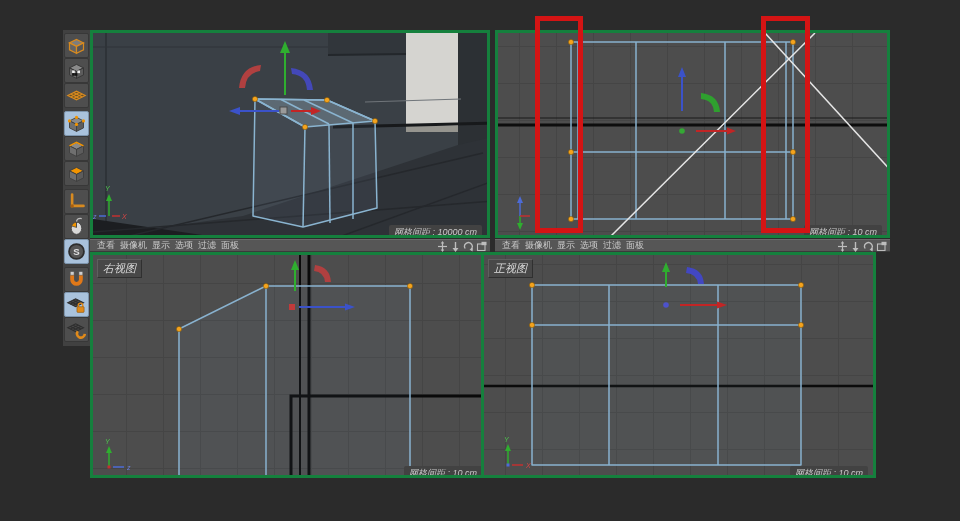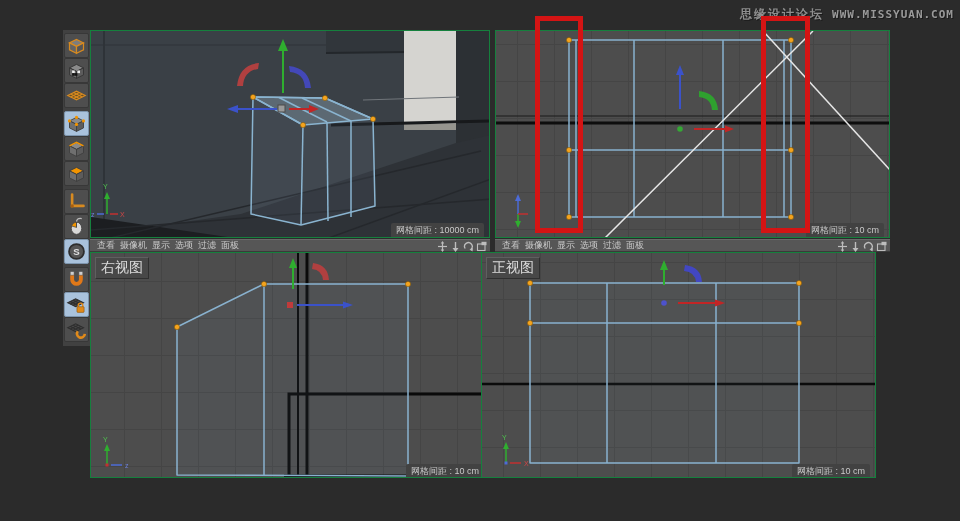--- a/index.html
+++ b/index.html
@@ -15,35 +15,35 @@
             font-family:"DejaVu Sans Mono", monospace; text-shadow:1px 1px 0 #1a1a1a; }
 
   
   .sidebar { position:absolute; left:63px; top:30px; width:27px; height:316px; background:#414141; }
   .tool { position:absolute; left:1px; width:25px; height:25px; background:#4e4e4e;
           border:1px solid #383838; border-radius:2px;
           display:flex; align-items:center; justify-content:center; }
   .tool.active { background:#a9c2dc; border-color:#7d95ad; }
 
   
-  .vp { position:absolute; overflow:hidden; border:1px solid #15803d; }
+  .vp { position:absolute; overflow:hidden; border:3px solid #15803d;font-style:italic; }
   #vp-perspective { left:90px;  top:30px;  width:400px; height:208px; background:#3a4046; }
   #vp-top         { left:495px; top:30px;  width:395px; height:208px; }
   #vp-right       { left:90px;  top:252px; width:400px; height:226px; }
   #vp-front       { left:481px; top:252px; width:395px; height:226px; }
   .grid-ortho { background-color:#4d4d4d;
     background-image:linear-gradient(to right,#454545 1px,transparent 1px),
                      linear-gradient(to bottom,#454545 1px,transparent 1px);
     background-size:37px 37px; }
   #vp-top   { background-position:21px 13px; }
   #vp-right { background-position:-4px -9px; }
   #vp-front { background-position:21px 9px; }
   .vp svg { position:absolute; left:0; top:0; }
 
-  .vp-title { position:absolute; left:4px; top:4px; font-size:14px; color:#dcdcdc;
+  .vp-title { position:absolute; left:4px; top:4px; font-size:11px; color:#dcdcdc;
               background:#484848; border:1px solid #5f5f5f; border-bottom-color:#303030;
               border-right-color:#303030; padding:1px 5px; }
   .grid-label { position:absolute; font-size:9px; color:#c9c9c9; background:#424242;
                 padding:1px 5px; border-radius:2px; white-space:nowrap; }
 
   
   .menubar { position:absolute; height:13px; background:#565656; border-top:1px solid #6a6a6a;
              border-bottom:1px solid #3a3a3a; display:flex; align-items:center;
              padding-left:7px; gap:5px; }
   #menubar-left  { left:90px;  top:239px; width:400px; }
@@ -55,24 +55,20 @@
   
   .anno { position:absolute; border:5px solid #d41414; z-index:30; }
   #anno-left  { left:535px; top:16px; width:48px; height:217px; }
   #anno-right { left:761px; top:16px; width:49px; height:217px; }
 </style>
 </head>
 <body>
 
 <div id="stage">
 
-  <div class="watermark">
-    <span class="wm-cn">思缘设计论坛</span>
-    <span class="wm-url">WWW.MISSYUAN.COM</span>
-  </div>
 
   <div class="sidebar">
 
     <div class="tool" style="top:3px">
       <svg width="21" height="21" viewBox="0 0 24 24">
         <polygon points="4,9 12,5 20,9 12,13" fill="#7d7d7d" stroke="#d78a20" stroke-width="1.4"></polygon>
         <polygon points="4,9 12,13 12,21 4,17" fill="#646464" stroke="#d78a20" stroke-width="1.4"></polygon>
         <polygon points="12,13 20,9 20,17 12,21" fill="#555" stroke="#d78a20" stroke-width="1.4"></polygon>
       </svg>
     </div>

